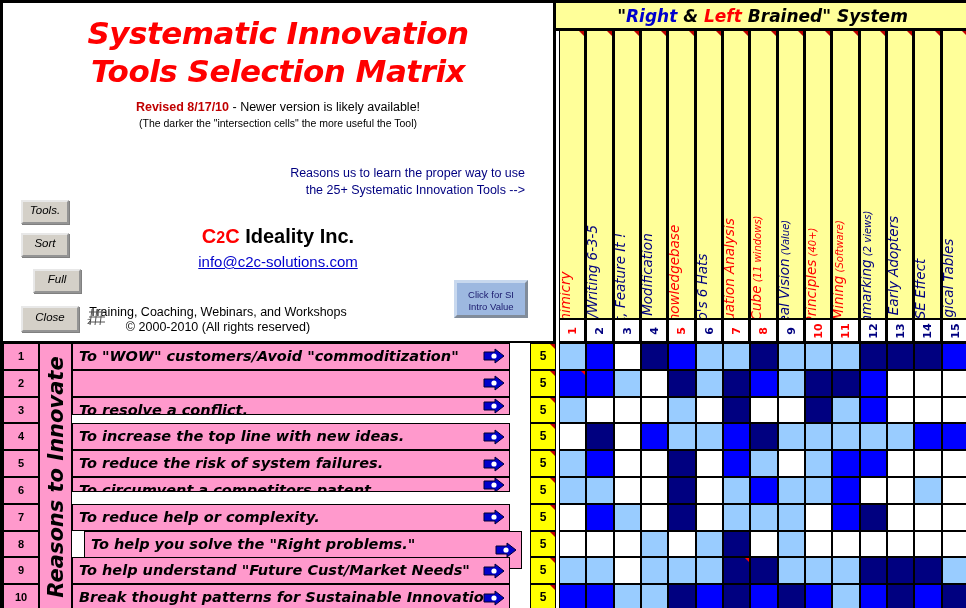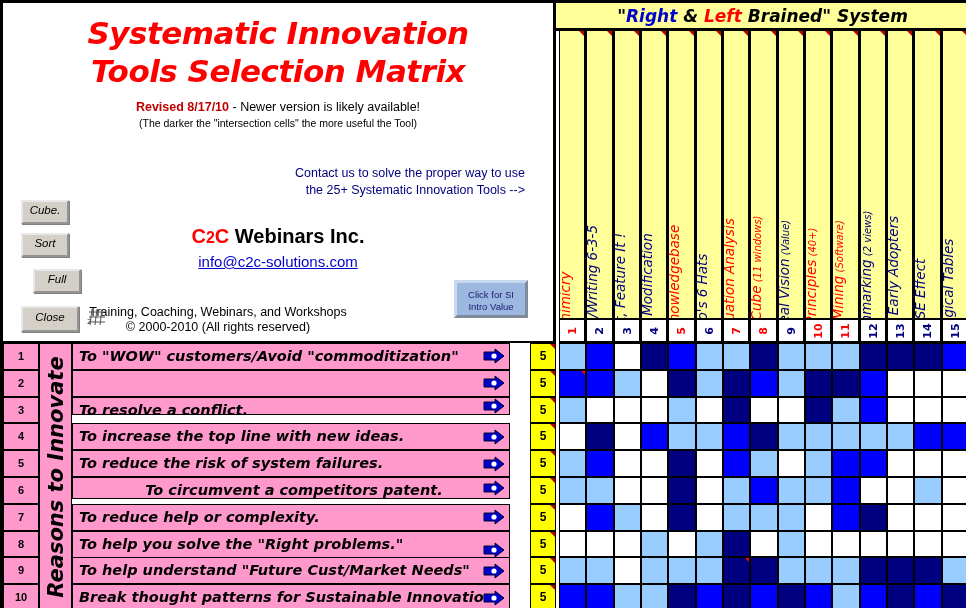--- a/index.html
+++ b/index.html
@@ -128,34 +128,34 @@
     <div class="title1">Systematic Innovation</div>
     <div class="title2">Tools Selection Matrix</div>
 
     <div class="revline">
       <span class="rev">Revised 8/17/10</span><span class="tail"> - Newer version is likely available!</span>
     </div>
 
     <div class="subnote">(The darker the "intersection cells" the more useful the Tool)</div>
 
     <div class="contact">
-      <div>Contact us to solve the proper way to use</div>
+      <div>Reasons us to learn the proper way to use</div>
       <div>the 25+ Systematic Innovation Tools --&gt;</div>
     </div>
 
     <div class="company">
-      <span class="c2c">C</span><span class="two">2</span><span class="c2c">C</span><span> Webinars Inc.</span>
+      <span class="c2c">C</span><span class="two">2</span><span class="c2c">C</span><span> Ideality Inc.</span>
     </div>
 
     <div class="email">info@c2c-solutions.com</div>
 
     <div class="footer1">Training, Coaching, Webinars, and Workshops</div>
     <div class="footer2">© 2000-2010 (All rights reserved)</div>
 
-    <div class="btn" id="btnAlph">Cube.</div>
+    <div class="btn" id="btnAlph">Tools.</div>
     <div class="btn" id="btnSort">Sort</div>
     <div class="btn" id="btnFull">Full</div>
     <div class="btn" id="btnClose">Close</div>
 
     <svg id="gridIcon" viewBox="0 0 20 18">
       <g stroke="#555" stroke-width="1" fill="none">
         <path d="M2 4 L18 4 M2 9 L18 9 M2 14 L18 14"></path>
         <path d="M5 1 L3 17 M10 1 L8 17 M15 1 L13 17"></path>
       </g>
       <text x="0" y="16" font-size="7" fill="#333" font-family="DejaVu Sans, sans-serif">2</text>
@@ -387,21 +387,21 @@
       <div class="cell" style="left: 720px; width: 27.3333px; top: 107.2px; height: 26.8px; background: rgb(0, 0, 255);"></div>
       <div class="cell" style="left: 747.333px; width: 27.3333px; top: 107.2px; height: 26.8px; background: rgb(153, 204, 255);"></div>
       <div class="cell" style="left: 774.667px; width: 27.3333px; top: 107.2px; height: 26.8px; background: rgb(255, 255, 255);"></div>
       <div class="cell" style="left: 802px; width: 27.3333px; top: 107.2px; height: 26.8px; background: rgb(153, 204, 255);"></div>
       <div class="cell" style="left: 829.333px; width: 27.3333px; top: 107.2px; height: 26.8px; background: rgb(0, 0, 255);"></div>
       <div class="cell" style="left: 856.667px; width: 27.3333px; top: 107.2px; height: 26.8px; background: rgb(0, 0, 255);"></div>
       <div class="cell" style="left: 884px; width: 27.3333px; top: 107.2px; height: 26.8px; background: rgb(255, 255, 255);"></div>
       <div class="cell" style="left: 911.333px; width: 27.3333px; top: 107.2px; height: 26.8px; background: rgb(255, 255, 255);"></div>
       <div class="cell" style="left: 938.667px; width: 27.3333px; top: 107.2px; height: 26.8px; background: rgb(255, 255, 255);"></div>
       <div class="rowIdx" style="top: 134px; height: 26.8px; line-height: 24.8px;">6</div>
-      <div class="rowLabel" style="top: 134px; height: 22px; line-height: 24.8px; text-align: center;"><span>To circumvent a competitors patent.</span><svg class="arrowBox" viewBox="0 0 22 16">
+      <div class="rowLabel" style="top: 134px; height: 15px; line-height: 24.8px;"><span>To circumvent a competitors patent.</span><svg class="arrowBox" viewBox="0 0 22 16">
           <path d="M1 4 L12 4 L12 1 L21 8 L12 15 L12 12 L1 12 Z" fill="#0000CC" stroke="#000033" stroke-width="1"></path>
           <circle cx="11" cy="8" r="2.6" fill="#fff"></circle>
         </svg></div>
       <div class="scoreCell" style="top: 134px; height: 26.8px; line-height: 24.8px;"><div class="cmark"></div><span>5</span></div>
       <div class="cell" style="left: 556px; width: 27.3333px; top: 134px; height: 26.8px; background: rgb(153, 204, 255);"></div>
       <div class="cell" style="left: 583.333px; width: 27.3333px; top: 134px; height: 26.8px; background: rgb(153, 204, 255);"></div>
       <div class="cell" style="left: 610.667px; width: 27.3333px; top: 134px; height: 26.8px; background: rgb(255, 255, 255);"></div>
       <div class="cell" style="left: 638px; width: 27.3333px; top: 134px; height: 26.8px; background: rgb(255, 255, 255);"></div>
       <div class="cell" style="left: 665.333px; width: 27.3333px; top: 134px; height: 26.8px; background: rgb(0, 0, 128);"></div>
       <div class="cell" style="left: 692.667px; width: 27.3333px; top: 134px; height: 26.8px; background: rgb(255, 255, 255);"></div>
@@ -429,21 +429,21 @@
       <div class="cell" style="left: 720px; width: 27.3333px; top: 160.8px; height: 26.8px; background: rgb(153, 204, 255);"></div>
       <div class="cell" style="left: 747.333px; width: 27.3333px; top: 160.8px; height: 26.8px; background: rgb(153, 204, 255);"></div>
       <div class="cell" style="left: 774.667px; width: 27.3333px; top: 160.8px; height: 26.8px; background: rgb(153, 204, 255);"></div>
       <div class="cell" style="left: 802px; width: 27.3333px; top: 160.8px; height: 26.8px; background: rgb(255, 255, 255);"></div>
       <div class="cell" style="left: 829.333px; width: 27.3333px; top: 160.8px; height: 26.8px; background: rgb(0, 0, 255);"></div>
       <div class="cell" style="left: 856.667px; width: 27.3333px; top: 160.8px; height: 26.8px; background: rgb(0, 0, 128);"></div>
       <div class="cell" style="left: 884px; width: 27.3333px; top: 160.8px; height: 26.8px; background: rgb(255, 255, 255);"></div>
       <div class="cell" style="left: 911.333px; width: 27.3333px; top: 160.8px; height: 26.8px; background: rgb(255, 255, 255);"></div>
       <div class="cell" style="left: 938.667px; width: 27.3333px; top: 160.8px; height: 26.8px; background: rgb(255, 255, 255);"></div>
       <div class="rowIdx" style="top: 187.6px; height: 26.8px; line-height: 24.8px;">8</div>
-      <div class="rowLabel" style="top: 187.6px; height: 38px; line-height: 24.8px;"><span>To help you solve the "Right problems."</span><svg class="arrowBox" viewBox="0 0 22 16">
+      <div class="rowLabel" style="top: 187.6px; height: 38px; line-height: 24.8px; margin-left: 12px;"><span>To help you solve the "Right problems."</span><svg class="arrowBox" viewBox="0 0 22 16">
           <path d="M1 4 L12 4 L12 1 L21 8 L12 15 L12 12 L1 12 Z" fill="#0000CC" stroke="#000033" stroke-width="1"></path>
           <circle cx="11" cy="8" r="2.6" fill="#fff"></circle>
         </svg></div>
       <div class="scoreCell" style="top: 187.6px; height: 26.8px; line-height: 24.8px;"><div class="cmark"></div><span>5</span></div>
       <div class="cell" style="left: 556px; width: 27.3333px; top: 187.6px; height: 26.8px; background: rgb(255, 255, 255);"></div>
       <div class="cell" style="left: 583.333px; width: 27.3333px; top: 187.6px; height: 26.8px; background: rgb(255, 255, 255);"></div>
       <div class="cell" style="left: 610.667px; width: 27.3333px; top: 187.6px; height: 26.8px; background: rgb(255, 255, 255);"></div>
       <div class="cell" style="left: 638px; width: 27.3333px; top: 187.6px; height: 26.8px; background: rgb(153, 204, 255);"></div>
       <div class="cell" style="left: 665.333px; width: 27.3333px; top: 187.6px; height: 26.8px; background: rgb(255, 255, 255);"></div>
       <div class="cell" style="left: 692.667px; width: 27.3333px; top: 187.6px; height: 26.8px; background: rgb(153, 204, 255);"></div>

